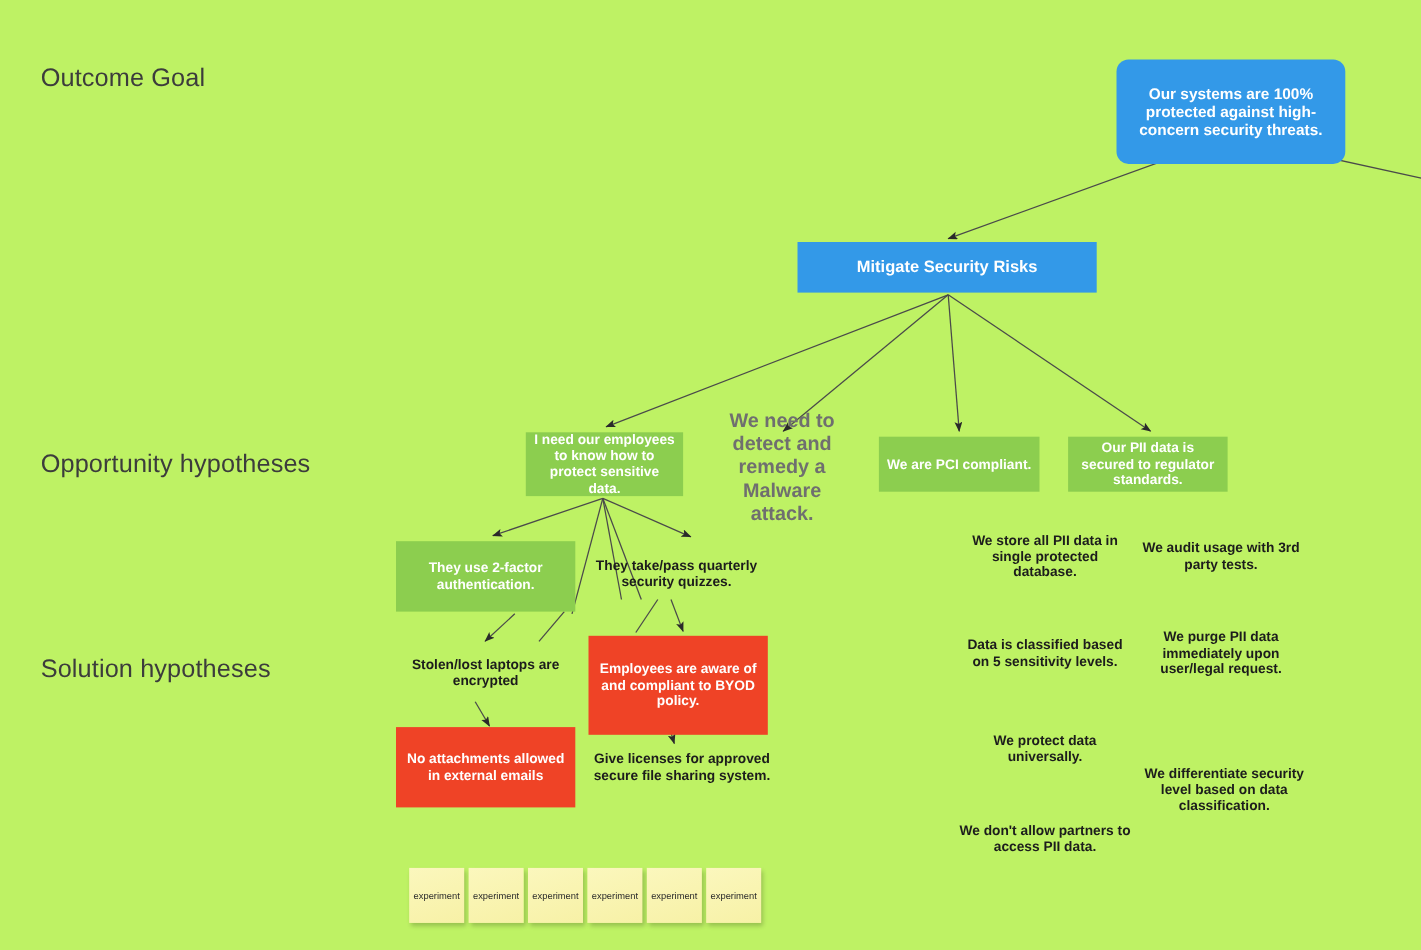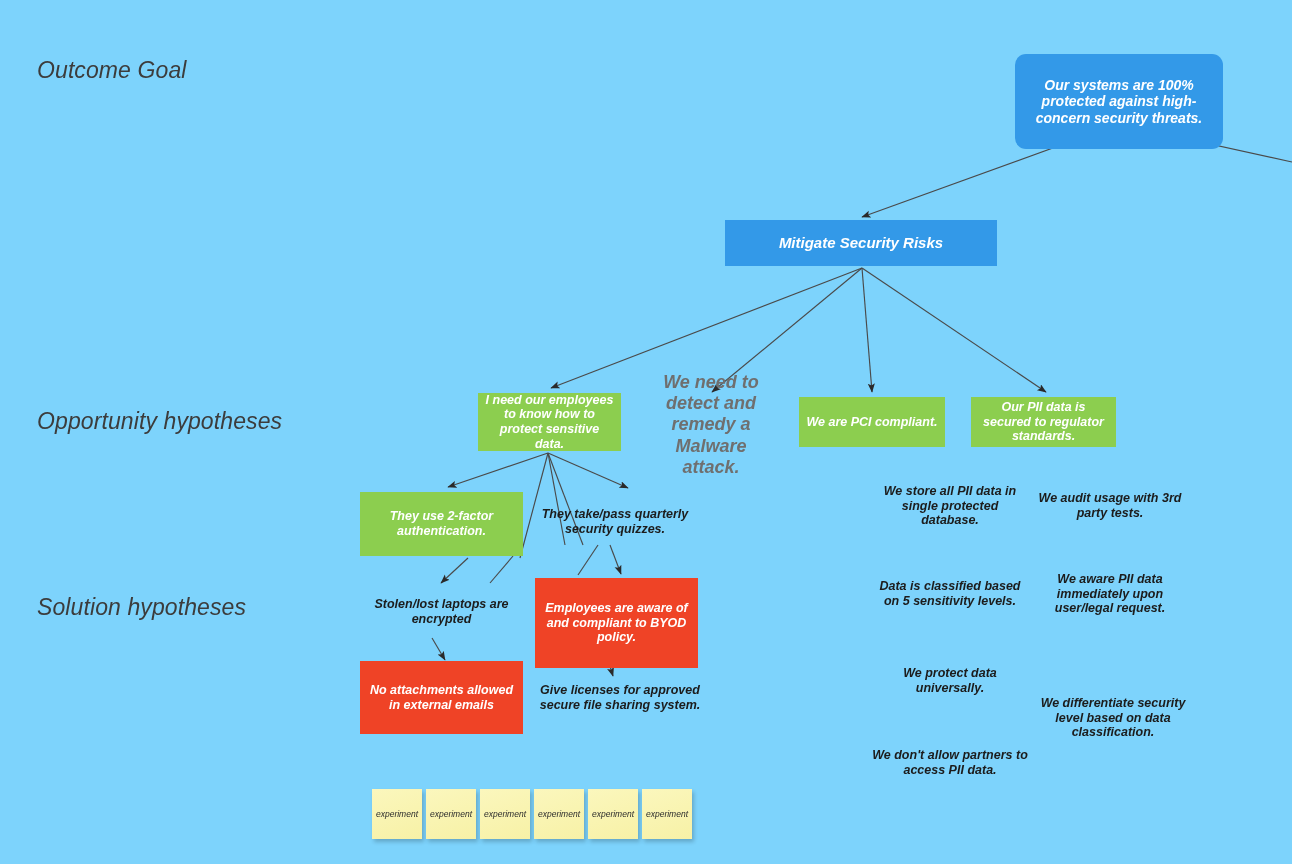--- a/index.html
+++ b/index.html
@@ -10,22 +10,21 @@
   }
   body {
     font-family: "Liberation Sans", sans-serif;
     -webkit-font-smoothing: antialiased;
   }
   #canvas {
     position: relative;
     width: 1292px;
     height: 864px;
     overflow: hidden;
-    background: #7dd3fc;
-    font-style: italic;
+    background: #bef264;
   }
   #edges {
     position: absolute;
     left: 0;
     top: 0;
     width: 1292px;
     height: 864px;
     pointer-events: none;
   }
   .row-label {
@@ -147,21 +146,21 @@
       <div class="node node-green" style="left: 971px; top: 397px; width: 145px; height: 50px;">Our PII data is secured to regulator standards.</div>
       <div class="node node-green" style="left: 360px; top: 492px; width: 163px; height: 64px;">They use 2-factor authentication.</div>
       <div class="node node-plain" style="left: 539px; top: 503px; width: 152px; height: 38px;">They take/pass quarterly security quizzes.</div>
       <div class="node node-plain" style="left: 360px; top: 593px; width: 163px; height: 38px;">Stolen/lost laptops are encrypted</div>
       <div class="node node-orange" style="left: 535px; top: 578px; width: 163px; height: 90px;">Employees are aware of and compliant to BYOD policy.</div>
       <div class="node node-orange" style="left: 360px; top: 661px; width: 163px; height: 73px;">No attachments allowed in external emails</div>
       <div class="node node-plain" style="left: 535px; top: 679px; width: 170px; height: 38px;">Give licenses for approved secure file sharing system.</div>
       <div class="node node-plain" style="left: 872px; top: 487px; width: 156px; height: 38px;">We store all PII data in single protected database.</div>
       <div class="node node-plain" style="left: 1035px; top: 487px; width: 150px; height: 38px;">We audit usage with 3rd party tests.</div>
       <div class="node node-plain" style="left: 872px; top: 575px; width: 156px; height: 38px;">Data is classified based on 5 sensitivity levels.</div>
-      <div class="node node-plain" style="left: 1035px; top: 568px; width: 150px; height: 52px;">We aware PII data immediately upon user/legal request.</div>
+      <div class="node node-plain" style="left: 1035px; top: 568px; width: 150px; height: 52px;">We purge PII data immediately upon user/legal request.</div>
       <div class="node node-plain" style="left: 872px; top: 662px; width: 156px; height: 38px;">We protect data universally.</div>
       <div class="node node-plain" style="left: 1035px; top: 692px; width: 156px; height: 52px;">We differentiate security level based on data classification.</div>
       <div class="node node-plain" style="left: 872px; top: 744px; width: 156px; height: 38px;">We don't allow partners to access PII data.</div>
     </div>
   <div id="sticky-layer">
       <div class="sticky" style="left: 372px; top: 789px; width: 50px; height: 50px;">experiment</div>
       <div class="sticky" style="left: 426px; top: 789px; width: 50px; height: 50px;">experiment</div>
       <div class="sticky" style="left: 480px; top: 789px; width: 50px; height: 50px;">experiment</div>
       <div class="sticky" style="left: 534px; top: 789px; width: 50px; height: 50px;">experiment</div>
       <div class="sticky" style="left: 588px; top: 789px; width: 50px; height: 50px;">experiment</div>

